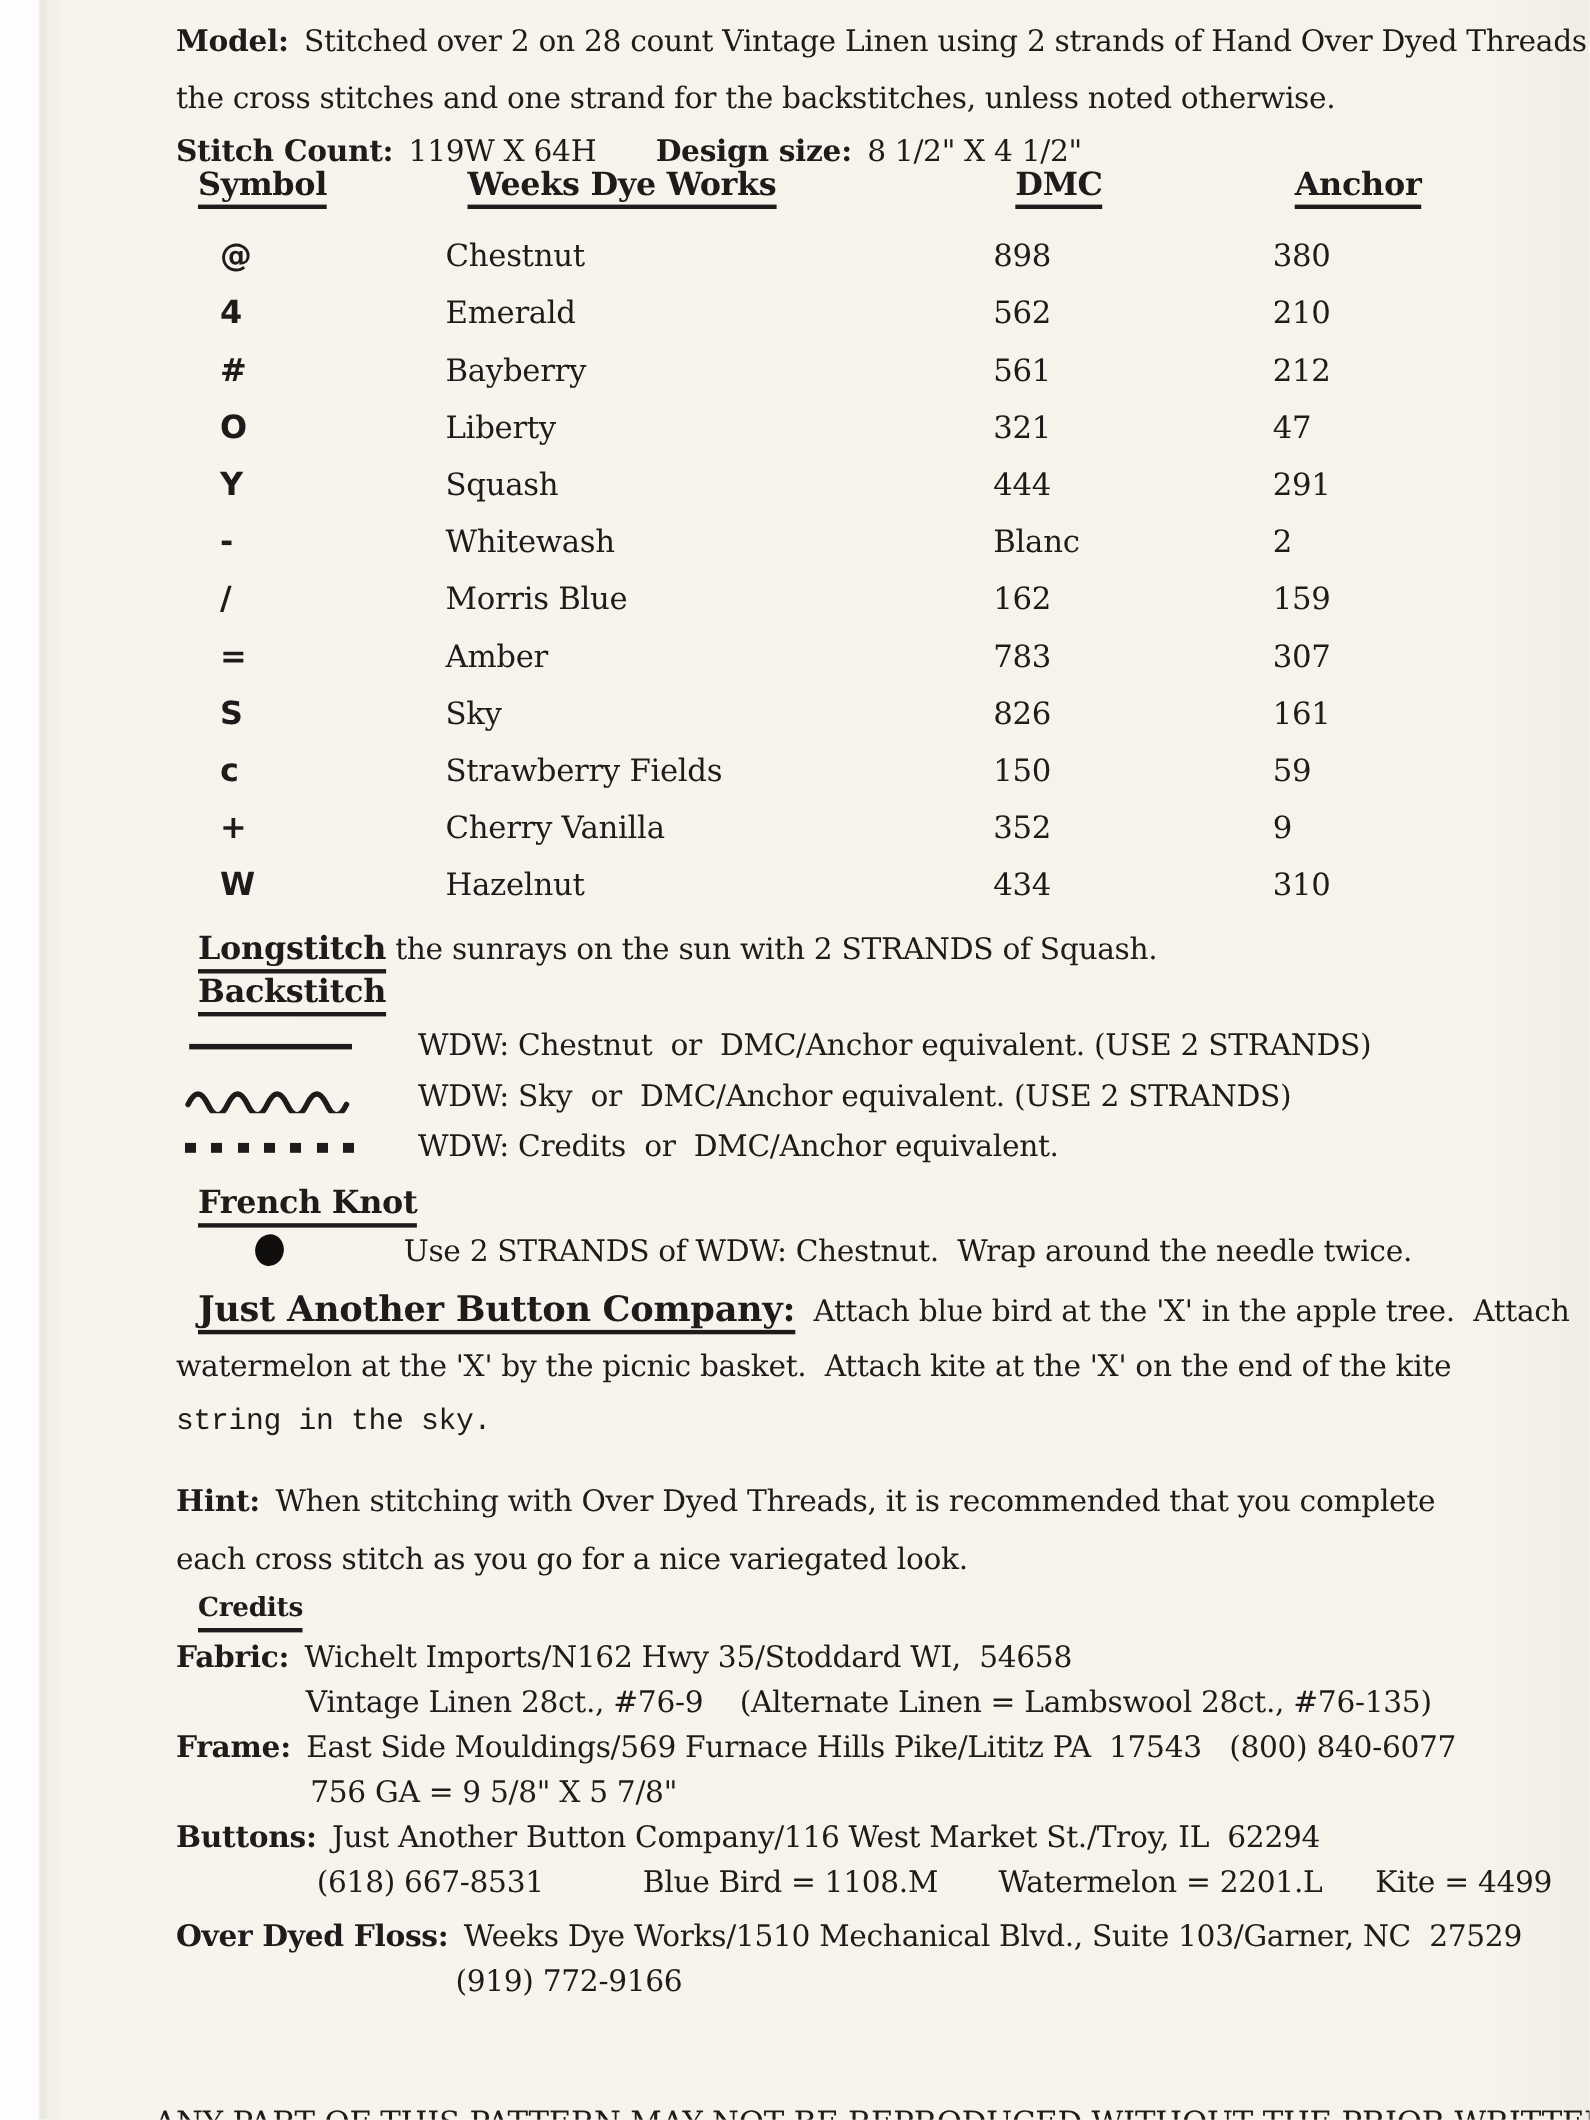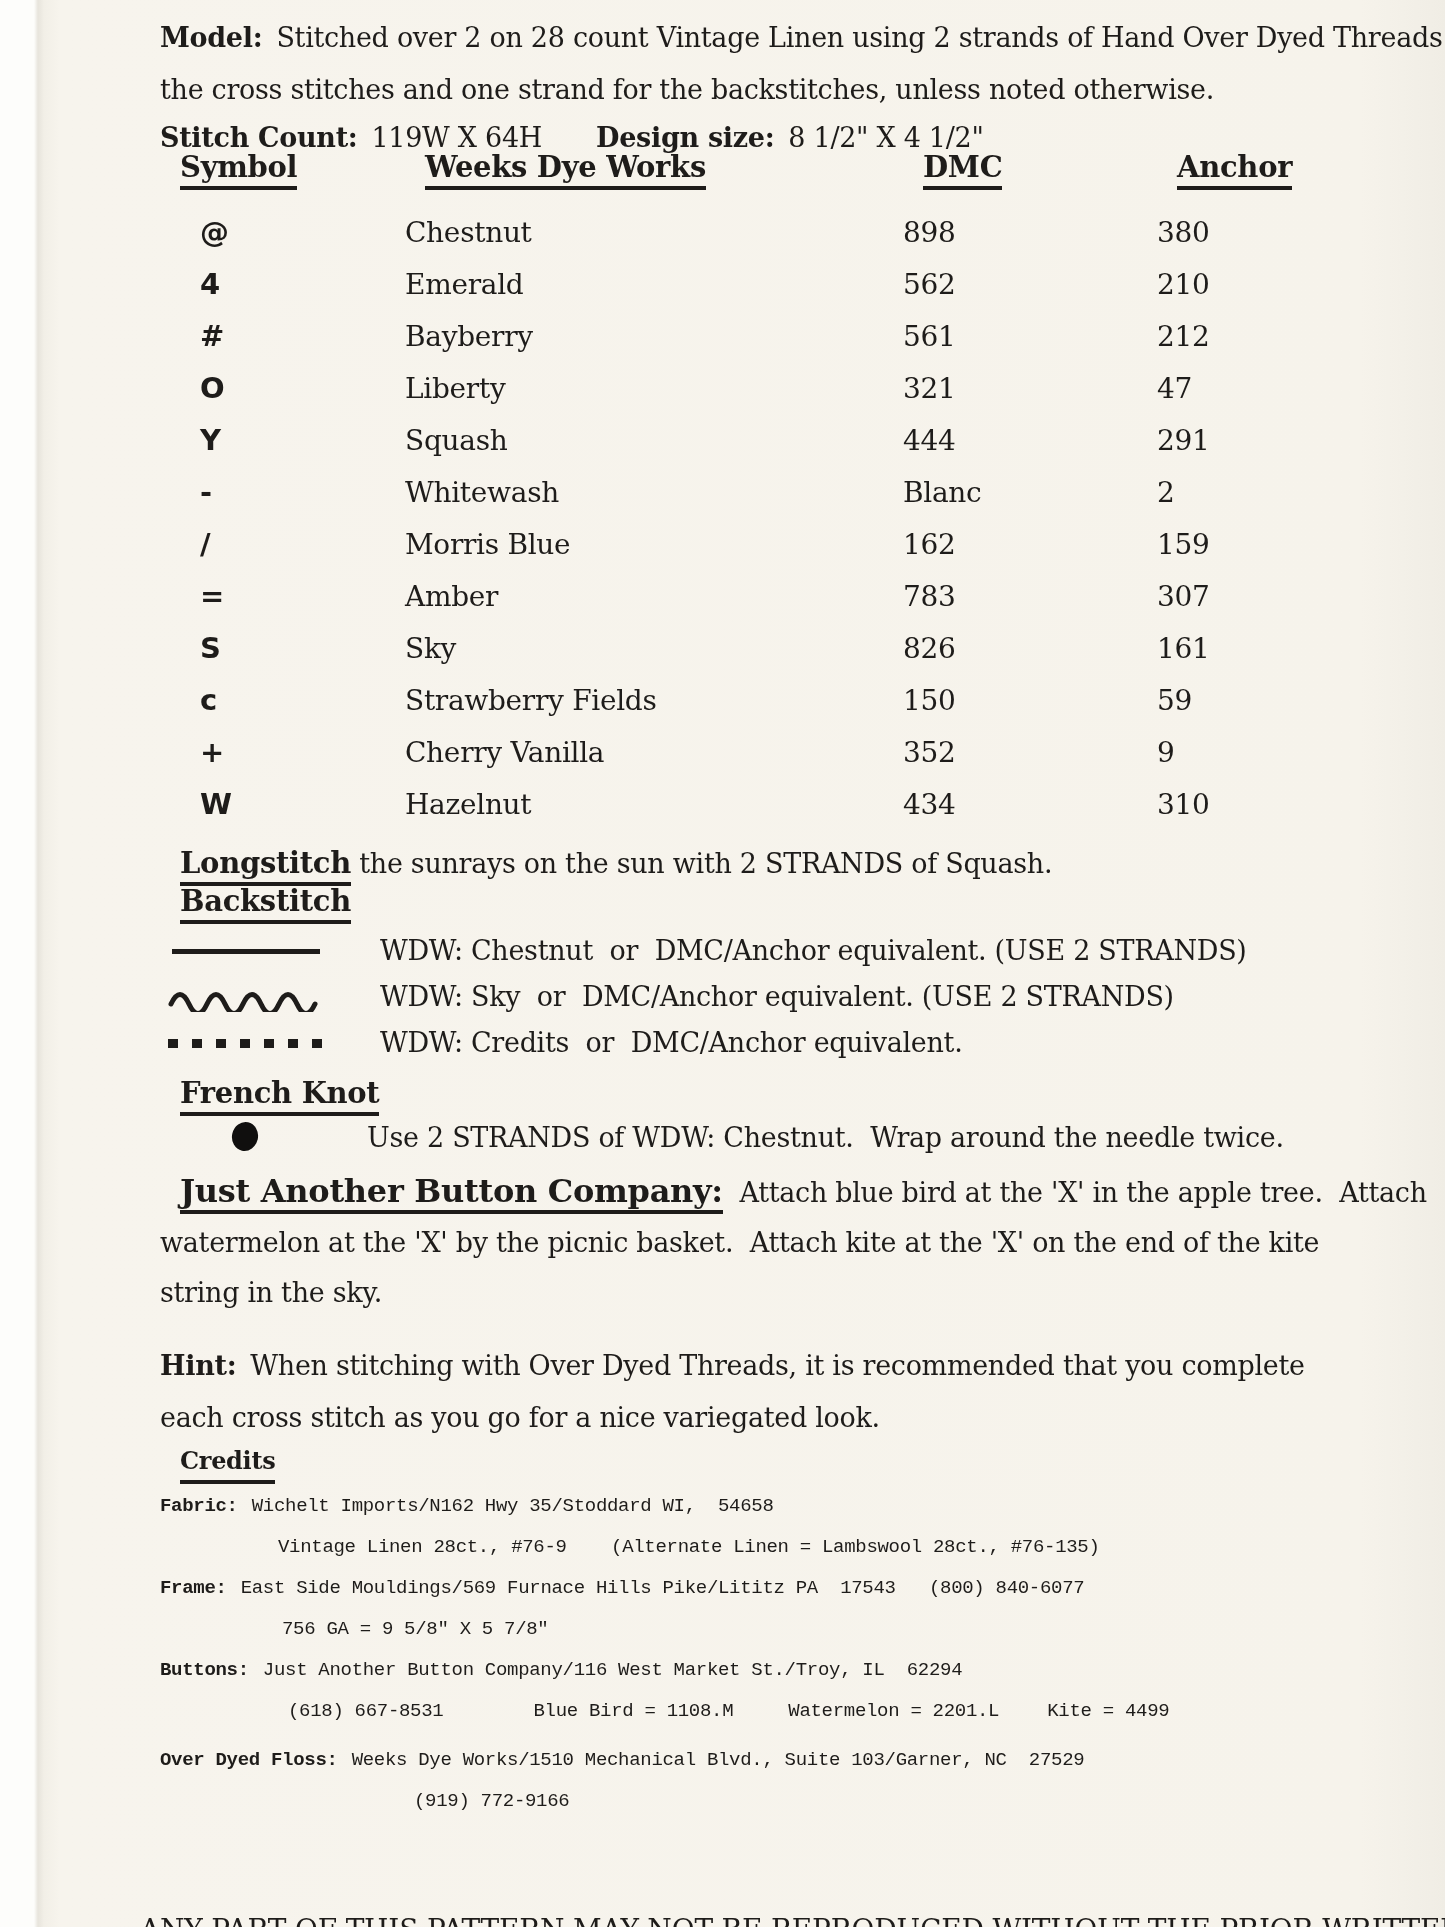--- a/index.html
+++ b/index.html
@@ -33,21 +33,21 @@
   
   .bs-row{display:flex;align-items:center;height:46px;}
   .bs-marker{width:220px;flex:0 0 220px;display:flex;align-items:center;}
   .solid-line{width:148px;height:5px;background:#1e1c1a;margin-left:12px;}
   .dotted-line{width:160px;height:9px;margin-left:8px;
     background:repeating-linear-gradient(90deg,#1e1c1a 0 10px,transparent 10px 24px);}
   .wavy-svg{margin-left:8px;display:block;}
   .knot-dot{width:26px;height:29px;border-radius:50%;background:#100f0e;
     display:inline-block;transform:rotate(12deg);}
   
-  .credit-line{white-space:pre;font-size:19px;letter-spacing:-0.3px;line-height:41px;font-family:Liberation Mono, monospace;}
+  .credit-line{white-space:pre;font-size:27px;letter-spacing:-0.3px;line-height:41px;}
   .ind{display:inline-block;}
   .copyright{text-align:center;font-size:28px;letter-spacing:-0.2px;line-height:43px;white-space:pre;}
   .gap-sm{margin-right:54px;}
 </style>
 </head>
 <body>
 
 <div class="page">
 
   <div class="abs" style="left:160px;top:12px;">
@@ -166,21 +166,21 @@
 
   <div class="abs" style="left:160px;top:1076px;"><span class="uhead">French Knot</span></div>
   <div class="abs" style="left:160px;top:1116px;width:1240px;display:flex;align-items:center;height:44px;">
     <span style="width:207px;flex:0 0 207px;padding-left:72px;box-sizing:border-box;"><span class="knot-dot"></span></span>
     <span class="line" style="line-height:44px;">Use 2 STRANDS of WDW: Chestnut.  Wrap around the needle twice.</span>
   </div>
 
   <div class="abs" style="left:160px;top:1168px;">
     <div class="line" style="line-height:50px;"><span class="uhead" style="font-size:32px;">Just Another Button Company:</span><span>  Attach blue bird at the 'X' in the apple tree.  Attach</span></div>
     <div class="line" style="line-height:50px;">watermelon at the 'X' by the picnic basket.  Attach kite at the 'X' on the end of the kite</div>
-    <div class="line" style="line-height:50px;">string in the sky.</div>
+    <div class="line" style="line-height:50px;font-family:Liberation Mono, monospace;">string in the sky.</div>
   </div>
 
   <div class="abs" style="left:160px;top:1340px;">
     <div class="line"><span class="lbl">Hint:</span><span>When stitching with Over Dyed Threads, it is recommended that you complete</span></div>
     <div class="line">each cross stitch as you go for a nice variegated look.</div>
   </div>
 
   <div class="abs" style="left:160px;top:1444px;"><span class="uhead" style="font-size:24px;">Credits</span></div>
   <div class="abs" style="left:160px;top:1486px;">
     <div class="credit-line"><span class="lbl">Fabric:</span><span>Wichelt Imports/N162 Hwy 35/Stoddard WI,  54658</span></div>

